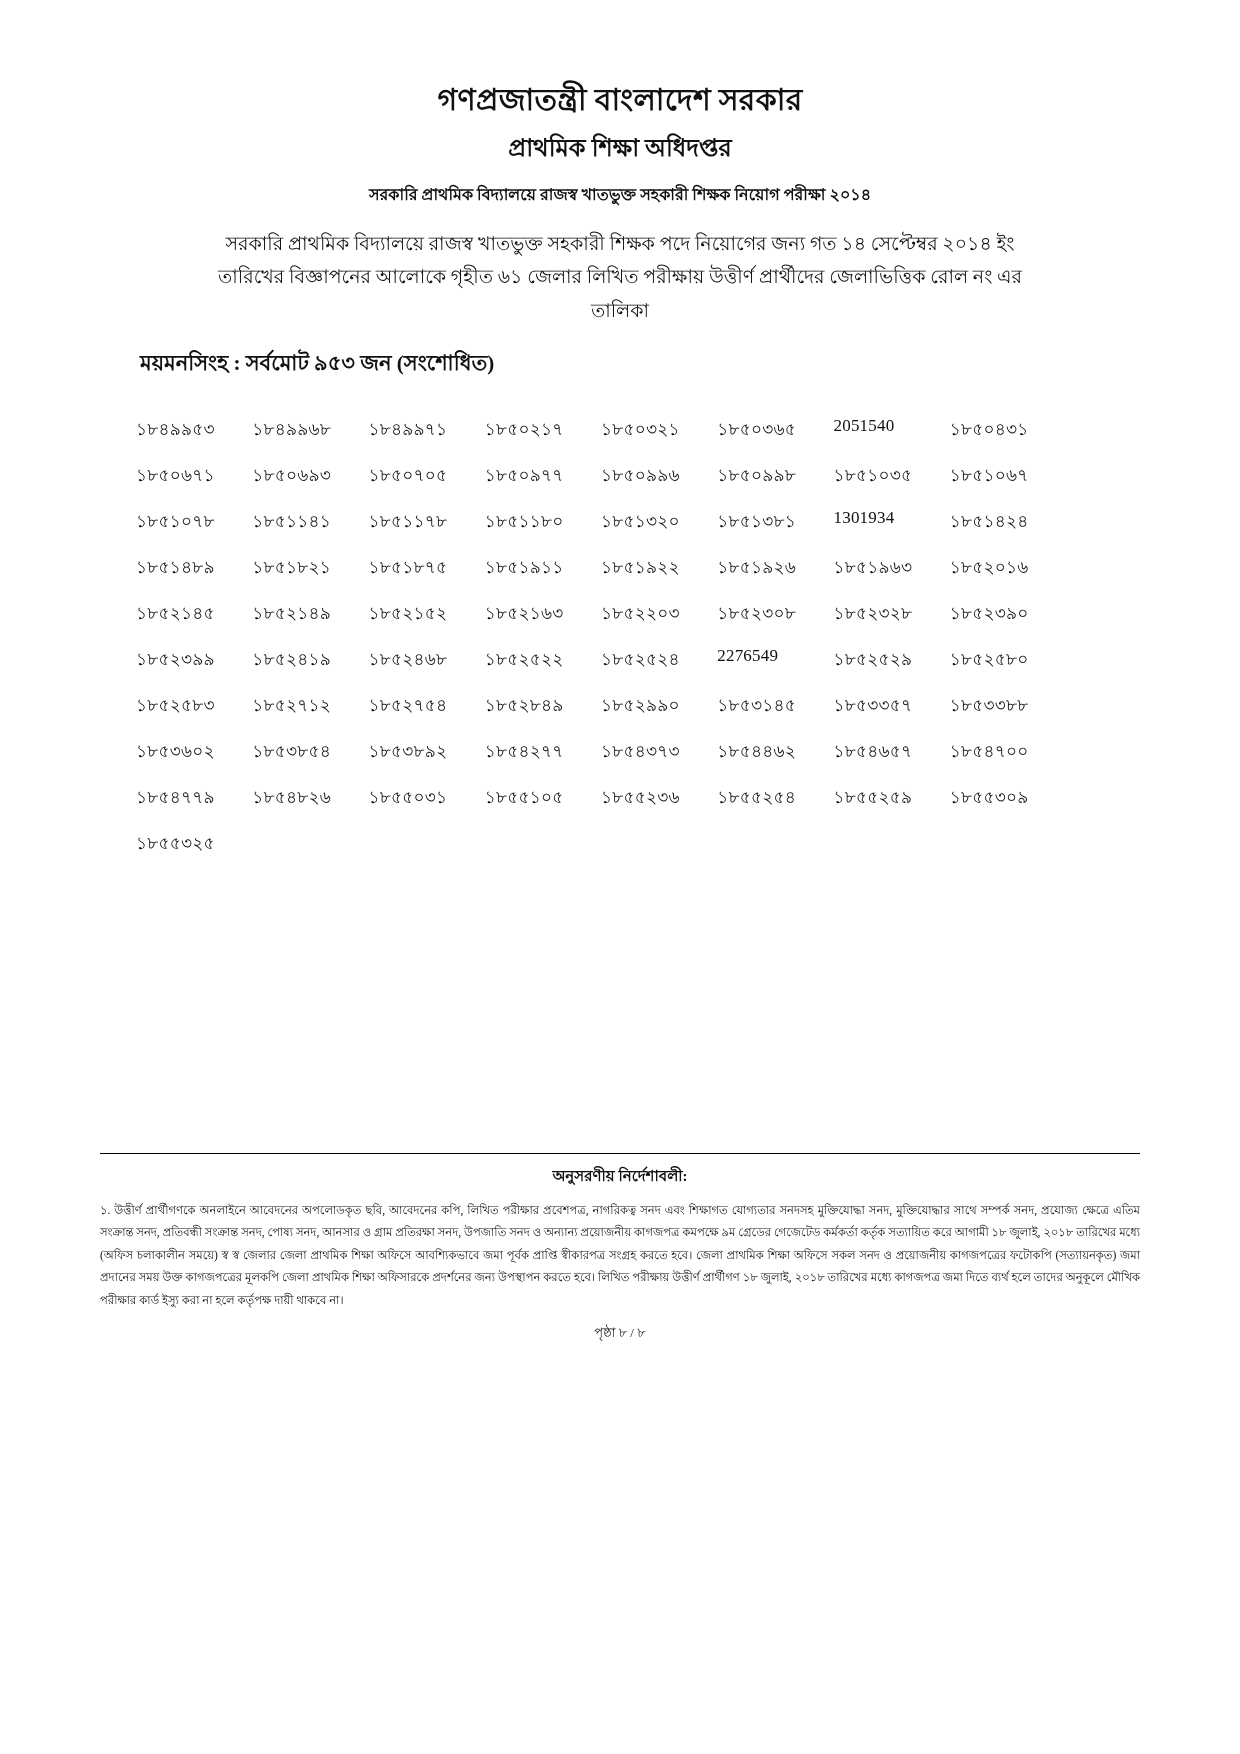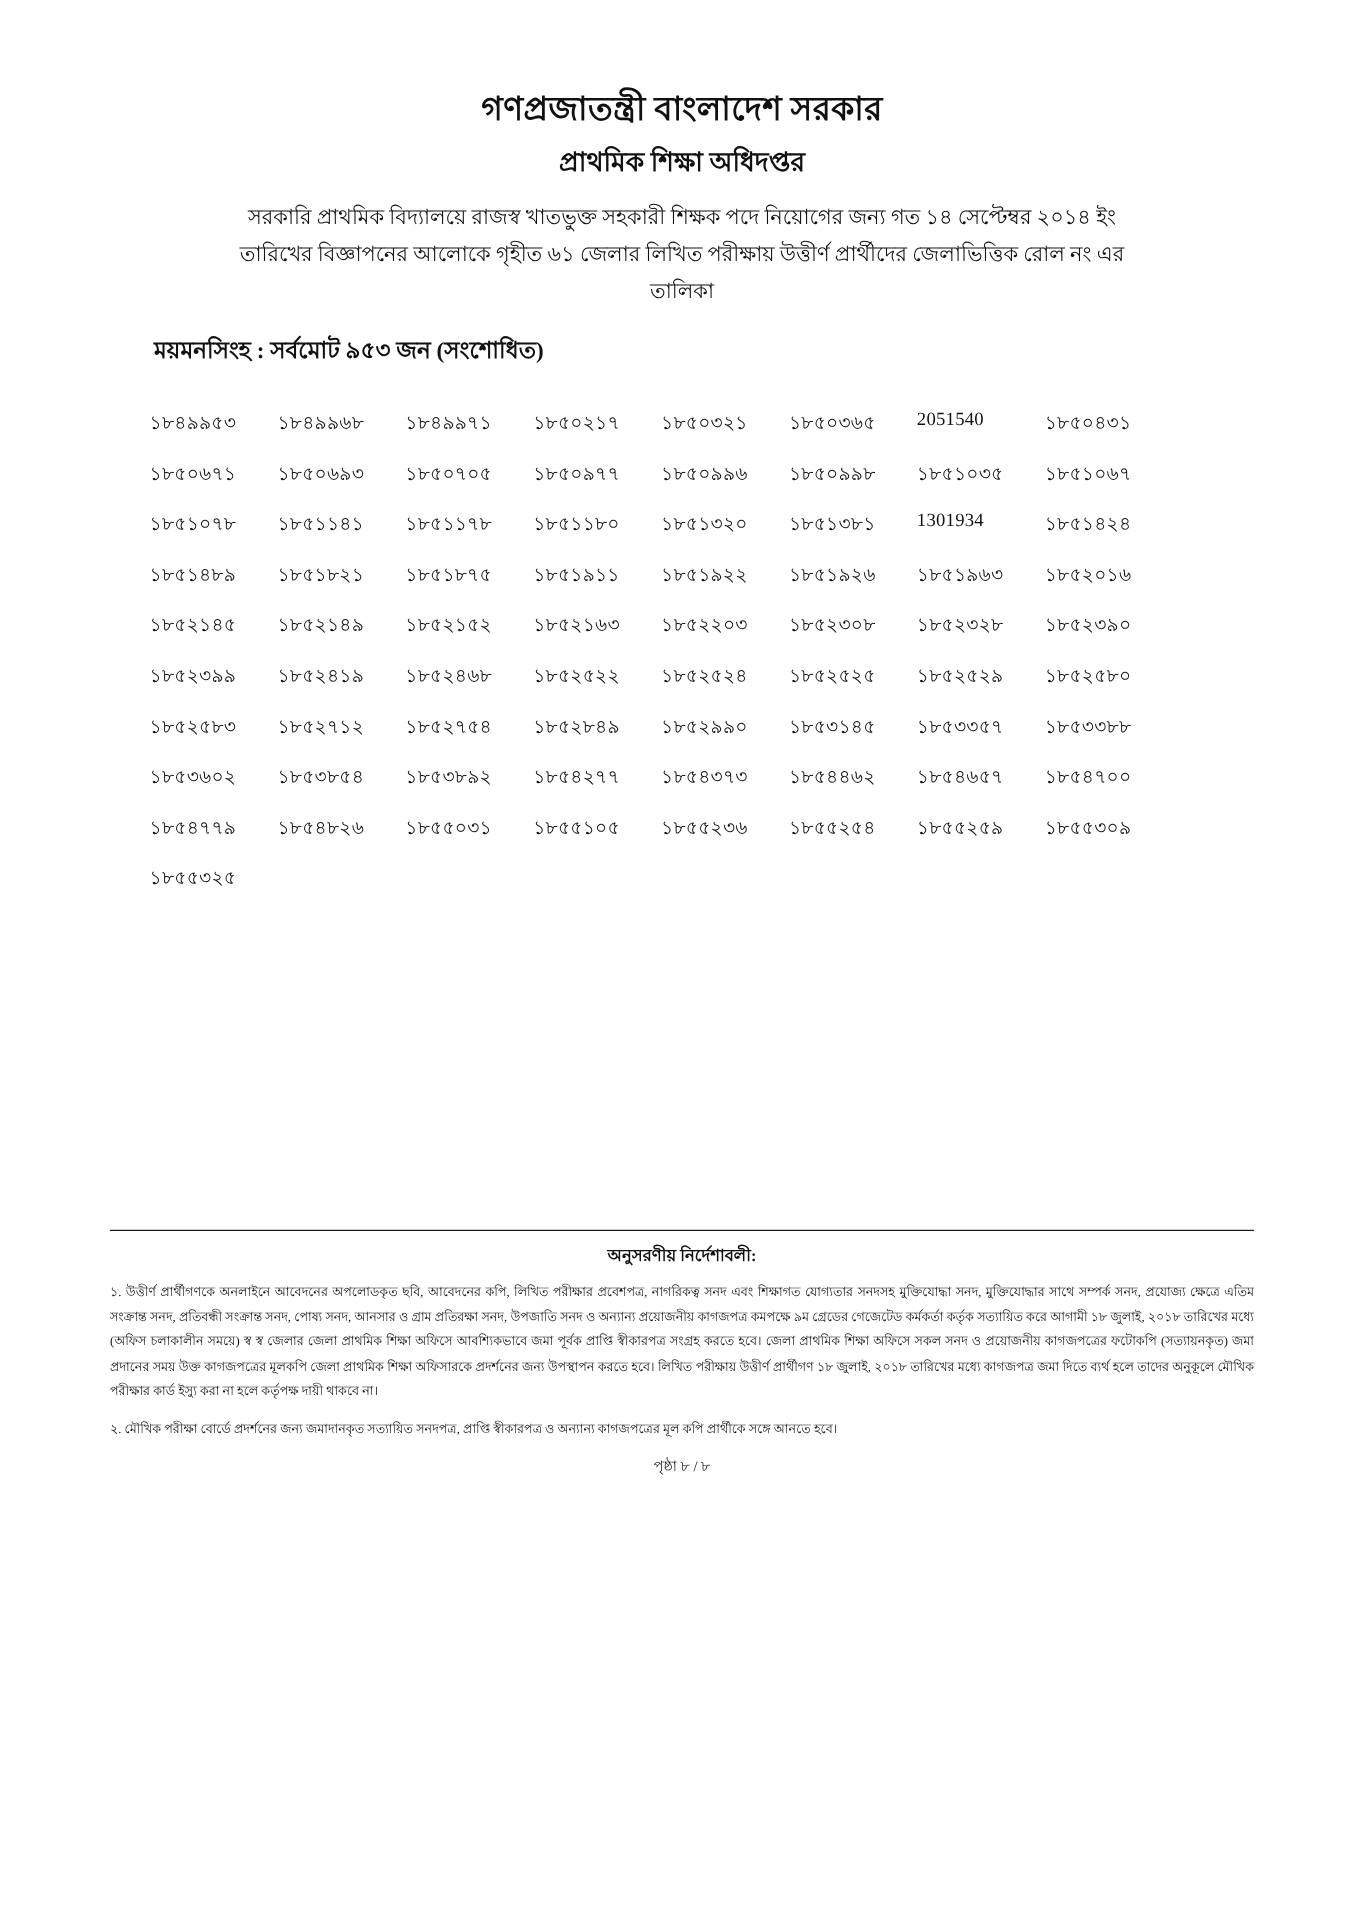--- a/index.html
+++ b/index.html
@@ -98,20 +98,21 @@
     margin-top: 12px;
   }
 </style>
 </head>
 <body>
 
 <div class="page">
 
   <div class="gov-title">গণপ্রজাতন্ত্রী বাংলাদেশ সরকার</div>
   <div class="dept-title">প্রাথমিক শিক্ষা অধিদপ্তর</div>
+  <div class="exam-line">সরকারি প্রাথমিক বিদ্যালয়ে রাজস্ব খাতভুক্ত সহকারী শিক্ষক নিয়োগ পরীক্ষা ২০১৪</div>
   <div class="notice-para">সরকারি প্রাথমিক বিদ্যালয়ে রাজস্ব খাতভুক্ত সহকারী শিক্ষক পদে নিয়োগের জন্য গত ১৪ সেপ্টেম্বর ২০১৪ ইং তারিখের বিজ্ঞাপনের আলোকে গৃহীত ৬১ জেলার লিখিত পরীক্ষায় উত্তীর্ণ প্রার্থীদের জেলাভিত্তিক রোল নং এর তালিকা</div>
 
   <div class="district-head">ময়মনসিংহ : সর্বমোট ৯৫৩ জন (সংশোধিত)</div>
 
   <div class="rolls">
     <div class="roll">১৮৪৯৯৫৩</div>
     <div class="roll">১৮৪৯৯৬৮</div>
     <div class="roll">১৮৪৯৯৭১</div>
     <div class="roll">১৮৫০২১৭</div>
     <div class="roll">১৮৫০৩২১</div>
@@ -148,21 +149,21 @@
     <div class="roll">১৮৫২১৬৩</div>
     <div class="roll">১৮৫২২০৩</div>
     <div class="roll">১৮৫২৩০৮</div>
     <div class="roll">১৮৫২৩২৮</div>
     <div class="roll">১৮৫২৩৯০</div>
     <div class="roll">১৮৫২৩৯৯</div>
     <div class="roll">১৮৫২৪১৯</div>
     <div class="roll">১৮৫২৪৬৮</div>
     <div class="roll">১৮৫২৫২২</div>
     <div class="roll">১৮৫২৫২৪</div>
-    <div class="roll">১৮৫২৫২৫</div>
+    <div class="roll">2276549</div>
     <div class="roll">১৮৫২৫২৯</div>
     <div class="roll">১৮৫২৫৮০</div>
     <div class="roll">১৮৫২৫৮৩</div>
     <div class="roll">১৮৫২৭১২</div>
     <div class="roll">১৮৫২৭৫৪</div>
     <div class="roll">১৮৫২৮৪৯</div>
     <div class="roll">১৮৫২৯৯০</div>
     <div class="roll">১৮৫৩১৪৫</div>
     <div class="roll">১৮৫৩৩৫৭</div>
     <div class="roll">১৮৫৩৩৮৮</div>
@@ -182,17 +183,16 @@
     <div class="roll">১৮৫৫২৫৪</div>
     <div class="roll">১৮৫৫২৫৯</div>
     <div class="roll">১৮৫৫৩০৯</div>
     <div class="roll">১৮৫৫৩২৫</div>
   </div>
 
   <div class="footer-block">
     <hr class="footer-rule">
     <div class="instr-title">অনুসরণীয় নির্দেশাবলী:</div>
     <div class="instr-item">১.  উত্তীর্ণ প্রার্থীগণকে অনলাইনে আবেদনের অপলোডকৃত ছবি, আবেদনের কপি, লিখিত পরীক্ষার প্রবেশপত্র, নাগরিকত্ব সনদ এবং শিক্ষাগত যোগ্যতার সনদসহ মুক্তিযোদ্ধা সনদ, মুক্তিযোদ্ধার সাথে সম্পর্ক সনদ, প্রযোজ্য ক্ষেত্রে এতিম সংক্রান্ত সনদ, প্রতিবন্ধী সংক্রান্ত সনদ, পোষ্য সনদ, আনসার ও গ্রাম প্রতিরক্ষা সনদ, উপজাতি সনদ ও অন্যান্য প্রয়োজনীয় কাগজপত্র কমপক্ষে ৯ম গ্রেডের গেজেটেড কর্মকর্তা কর্তৃক সত্যায়িত করে আগামী ১৮ জুলাই, ২০১৮ তারিখের মধ্যে (অফিস চলাকালীন সময়ে) স্ব স্ব জেলার জেলা প্রাথমিক শিক্ষা অফিসে আবশ্যিকভাবে জমা পূর্বক প্রাপ্তি স্বীকারপত্র সংগ্রহ করতে হবে। জেলা প্রাথমিক শিক্ষা অফিসে সকল সনদ ও প্রয়োজনীয় কাগজপত্রের ফটোকপি (সত্যায়নকৃত) জমা প্রদানের সময় উক্ত কাগজপত্রের মূলকপি জেলা প্রাথমিক শিক্ষা অফিসারকে প্রদর্শনের জন্য উপস্থাপন করতে হবে। লিখিত পরীক্ষায় উত্তীর্ণ প্রার্থীগণ ১৮ জুলাই, ২০১৮ তারিখের মধ্যে কাগজপত্র জমা দিতে ব্যর্থ হলে তাদের অনুকূলে মৌখিক পরীক্ষার কার্ড ইস্যু করা না হলে কর্তৃপক্ষ দায়ী থাকবে না।</div>
-    <div class="instr-item">২.  মৌখিক পরীক্ষা বোর্ডে প্রদর্শনের জন্য জমাদানকৃত সত্যায়িত সনদপত্র, প্রাপ্তি স্বীকারপত্র ও অন্যান্য কাগজপত্রের মূল কপি প্রার্থীকে সঙ্গে আনতে হবে।</div>
     <div class="page-num">পৃষ্ঠা ৮  / ৮</div>
   </div>
 
 </div>
 
 </body></html>

